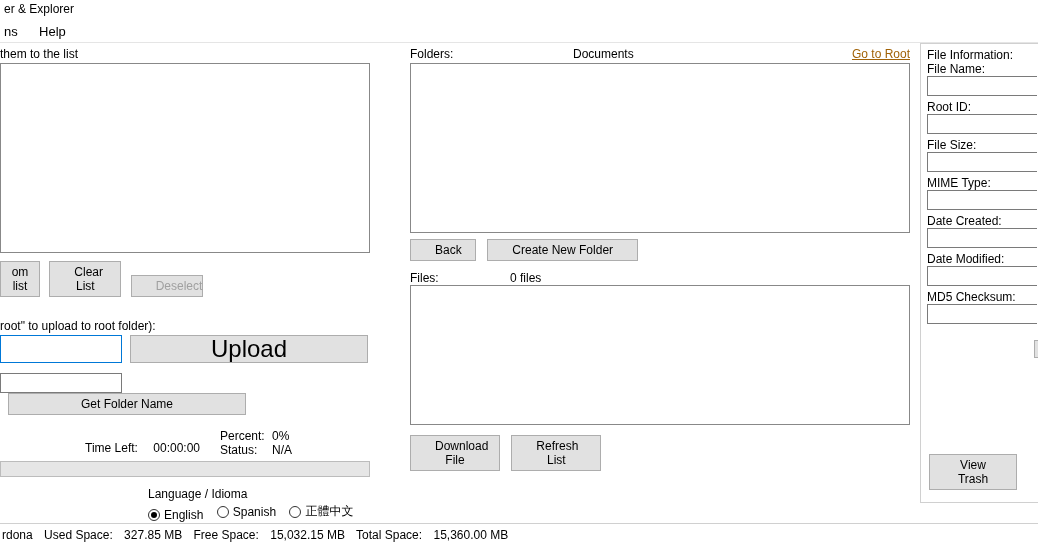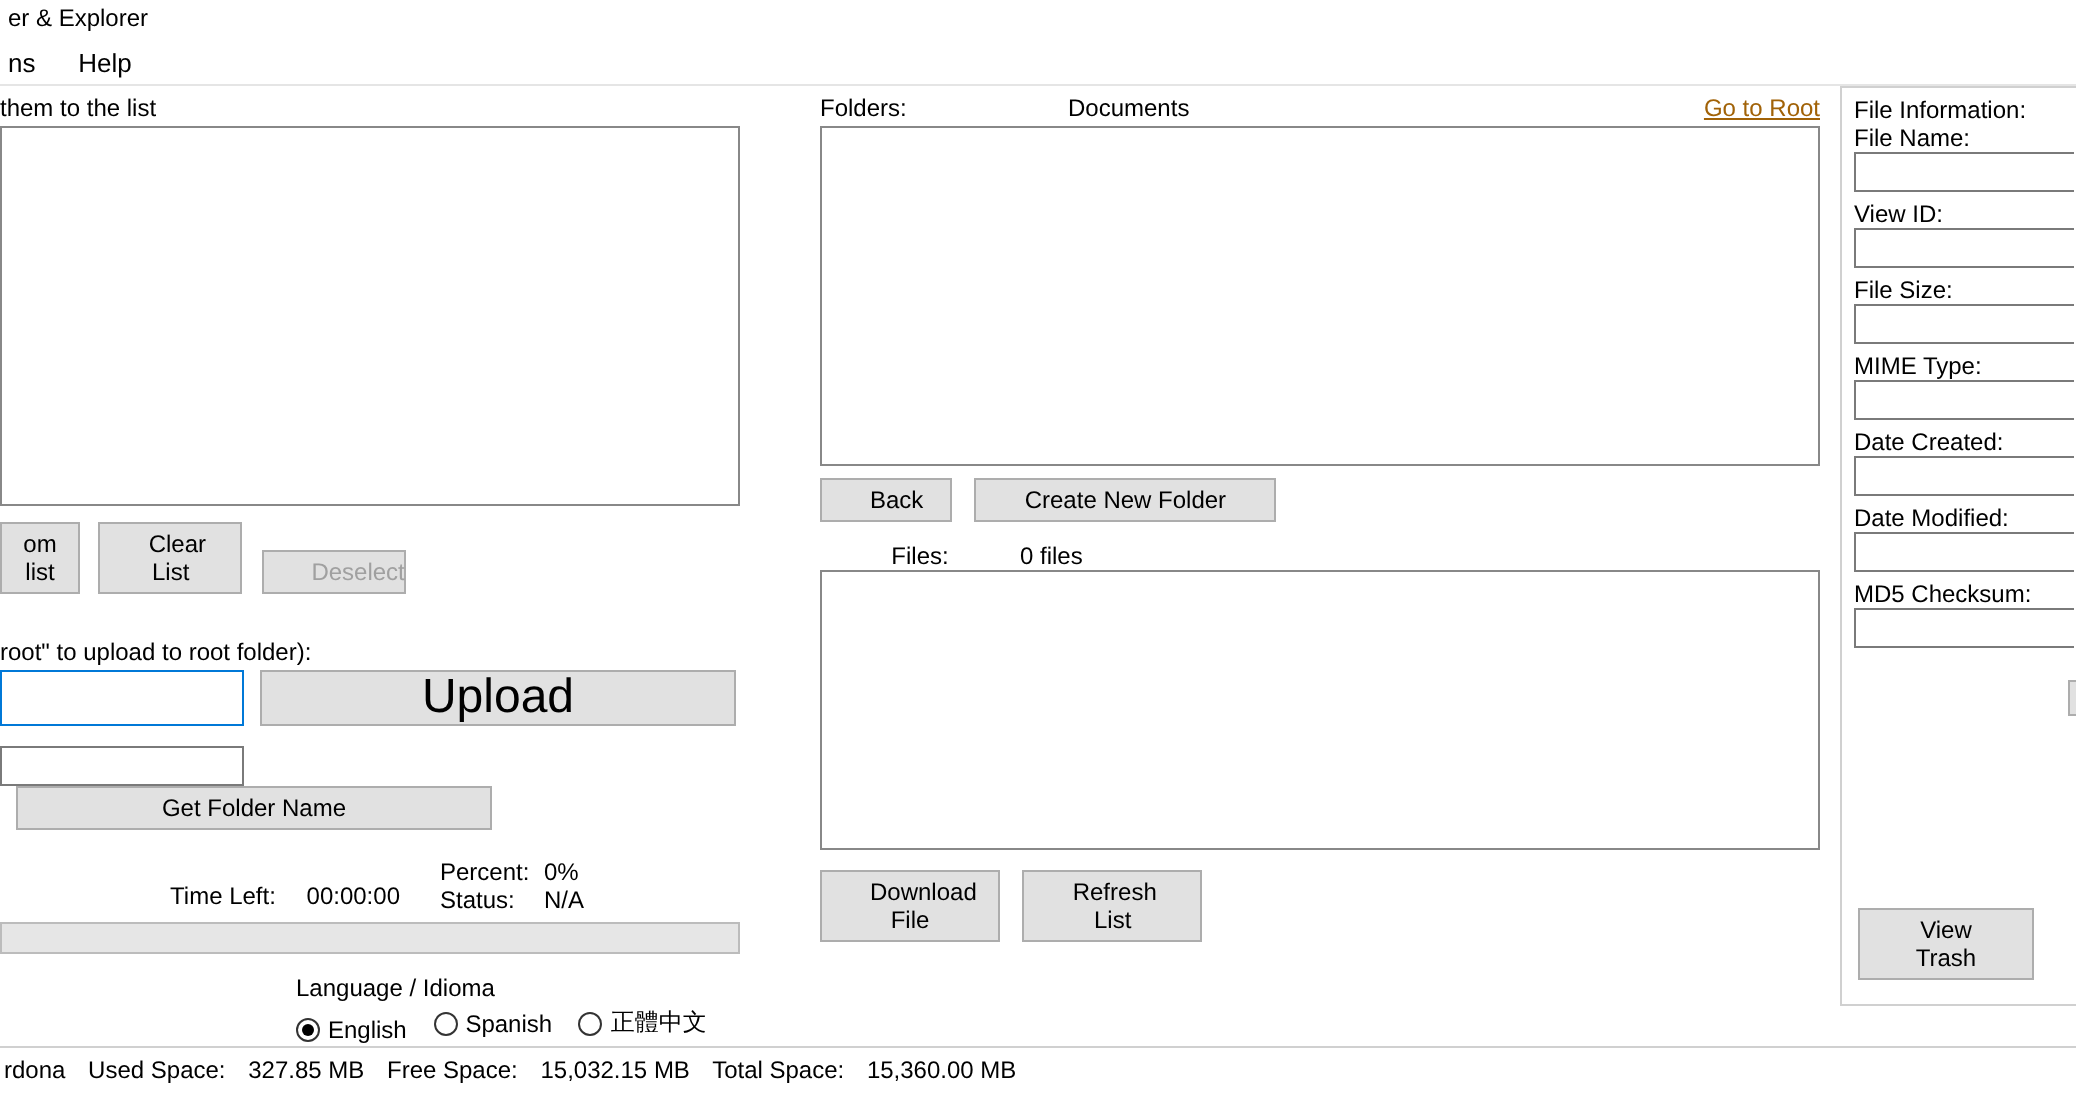--- a/index.html
+++ b/index.html
@@ -184,48 +184,48 @@
           <span class="circle"></span>
           <span>正體中文</span>
         </span>
       </div>
     </div>
   </div>
 
   <div class="col-mid">
     <div style="display:flex;padding:4px 0 2px 0;gap:24px;">
       <span class="label" style="width:100px;">Folders:</span>
-      <span class="label" style="flex:1;">Documents</span>
+      <span class="label" style="flex:1;margin-left:39px;">Documents</span>
       <span class="link">Go to Root</span>
     </div>
     <div class="listbox" style="width:500px;height:170px;"></div>
     <div style="margin-top:6px;">
       <span class="btn" style="width:66px;">Back</span>
       <span class="btn" style="margin-left:8px;">Create New Folder</span>
     </div>
 
     <div style="display:flex;margin-top:10px;">
-      <span class="label" style="width:100px;text-align:center;">Files:</span>
+      <span class="label" style="width:100px;">Files:</span>
       <span class="label">0 files</span>
     </div>
     <div class="listbox" style="width:500px;height:140px;"></div>
     <div style="margin-top:10px;">
       <span class="btn" style="width:90px;">Download File</span>
       <span class="btn" style="width:90px;margin-left:8px;">Refresh List</span>
     </div>
   </div>
 
   <div class="col-right">
     <div class="label">File Information:</div>
     <div class="info-field">
       <div class="label">File Name:</div>
       <input class="textin" style="">
     </div>
     <div class="info-field">
-      <div class="label">View ID:</div>
+      <div class="label">Root ID:</div>
       <input class="textin" style="">
     </div>
     <div class="info-field">
       <div class="label">File Size:</div>
       <input class="textin" style="">
     </div>
     <div class="info-field">
       <div class="label">MIME Type:</div>
       <input class="textin" style="">
     </div>

